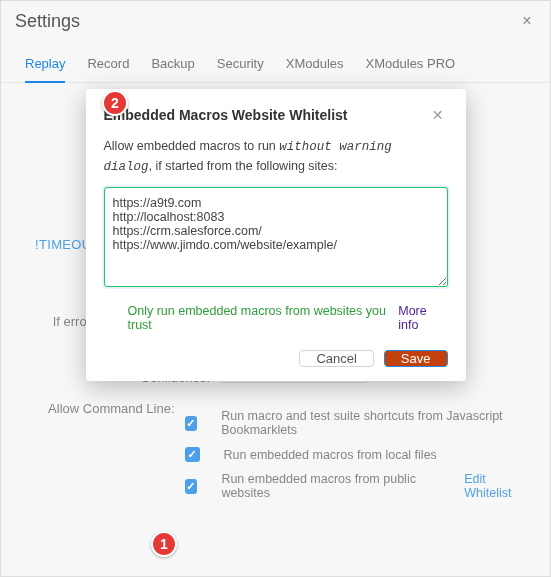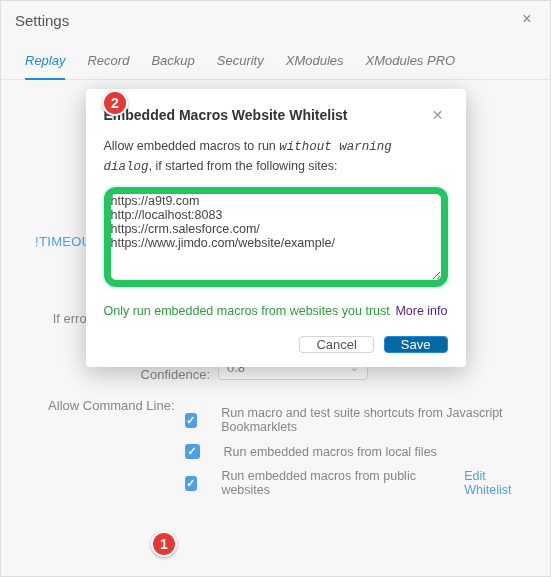--- a/index.html
+++ b/index.html
@@ -1,21 +1,21 @@
 <!DOCTYPE html>
 <html><head>
 <meta charset="utf-8">
 <style>
   * { box-sizing: border-box; margin: 0; padding: 0; }
   html, body { width: 551px; height: 577px; font-family: -apple-system, "Segoe UI", Arial, sans-serif; font-size: 13px; color: #444; background: #f5f5f5; overflow: hidden; }
   .window { position: relative; width: 551px; height: 577px; background: #f7f7f7; border: 1px solid #ddd; }
   .titlebar { padding: 10px 14px; display: flex; justify-content: space-between; align-items: center; }
-  .titlebar .title { font-size: 15px; color: #555; font-weight: 500; }
+  .titlebar .title { font-size: 18px; color: #555; font-weight: 500; }
   .close-x { width: 18px; height: 18px; color: #888; font-size: 16px; line-height: 16px; text-align: center; cursor: pointer; }
-  .tabs { display: flex; gap: 22px; padding: 14px 24px 0 24px; border-bottom: 1px solid #e5e5e5; font-size: 13px; font-style: italic; }
+  .tabs { display: flex; gap: 22px; padding: 14px 24px 0 24px; border-bottom: 1px solid #e5e5e5; font-size: 13px; }
   .tab { padding-bottom: 10px; color: #777; cursor: pointer; }
   .tab.active { color: #1e88e5; border-bottom: 2px solid #1e88e5; margin-bottom: -1px; }
   .content { padding: 20px 24px; position: relative; }
   .row { display: flex; align-items: center; margin: 14px 0; font-size: 13px; color: #666; }
   .row .label { text-align: right; color: #666; }
   .link-label { color: #1e88e5; }
   .select { display:inline-flex; align-items:center; justify-content:space-between; border: 1px solid #d4d4d4; background: #fff; border-radius: 4px; padding: 4px 8px; min-width: 150px; font-size: 13px; color: #666; }
   .select .chev { color:#aaa; font-size:11px; }
   .radio { display:inline-flex; align-items:center; gap:6px; margin-left:14px; color:#666; }
   .radio .dot { width:14px; height:14px; border:1px solid #bbb; border-radius:50%; display:inline-flex; align-items:center; justify-content:center; }
@@ -29,27 +29,27 @@
   
   .badge { position:absolute; width:26px; height:26px; background:#e53935; border:2px solid #fff; border-radius:50%; color:#fff; font-weight:bold; font-size:14px; display:flex; align-items:center; justify-content:center; z-index: 50; box-shadow: 0 1px 3px rgba(0,0,0,0.3); }
   
   .modal-overlay { position:absolute; inset:0; display:flex; justify-content:center; z-index:20; pointer-events:none; }
   .modal { pointer-events:auto; position:absolute; top:88px; width:380px; background:#fff; border-radius:4px; box-shadow:0 6px 24px rgba(0,0,0,0.25); padding:16px 18px 14px 18px; font-size:13px; }
   .modal-head { display:flex; justify-content:space-between; align-items:center; margin-bottom:12px; }
   .modal-title { font-weight:600; color:#333; font-size:14px; }
   .modal-close { color:#999; font-size:14px; cursor:pointer; padding:2px 4px;}
   .modal-desc { color:#444; font-size:12.5px; line-height:1.5; margin-bottom:10px; }
   .modal-desc i { font-style: italic; font-family: Liberation Mono, monospace; }
-  .ta { width:100%; height:100px; border:7px solid #22c55e; border-radius:12px; font-family: inherit; font-size:12.5px; color:#444; resize: both; outline:none; box-shadow: 0 0 0 2px rgba(94,163,255,0.15); white-space: pre; overflow:auto; }
-  .modal-sub { display:flex; justify-content:space-between; align-items:center; margin-top:14px; font-size:12.5px; }
+  .ta { width:100%; height:100px; border:1px solid #22c55e; border-radius:3px; padding:8px; font-family: inherit; font-size:12.5px; color:#444; resize: both; outline:none; box-shadow: 0 0 0 2px rgba(94,163,255,0.15); white-space: pre; overflow:auto; }
+  .modal-sub { display:flex; justify-content:space-between; align-items:center; margin-top:14px; font-size:12.5px;margin-left:24px; }
   .trust { color:#2e9e3a; }
   .more { color:#4c1d95; }
   .modal-actions { display:flex; justify-content:flex-end; gap:10px; margin-top:18px; }
   .btn { padding:0 16px; border-radius:4px; font-size:13px; cursor:pointer; border:1px solid #d4d4d4; background:#fff; color:#555; }
-  .btn.primary { background:#0369a1; border-color:#1e88e5; color:#fff; font-weight:500; }
+  .btn.primary { background:#c2410c; border-color:#1e88e5; color:#fff; font-weight:500; }
   .ghost-row { color:#bbb; font-size:13px; display:flex; align-items:center; gap:10px;}
   .ghost-box { border:1px solid #e0e0e0; border-radius:4px; width:40px; height:26px; }
 </style>
 </head>
 <body>
 
 <div class="window">
 
   <div class="titlebar">
     <span class="title">Settings</span>

